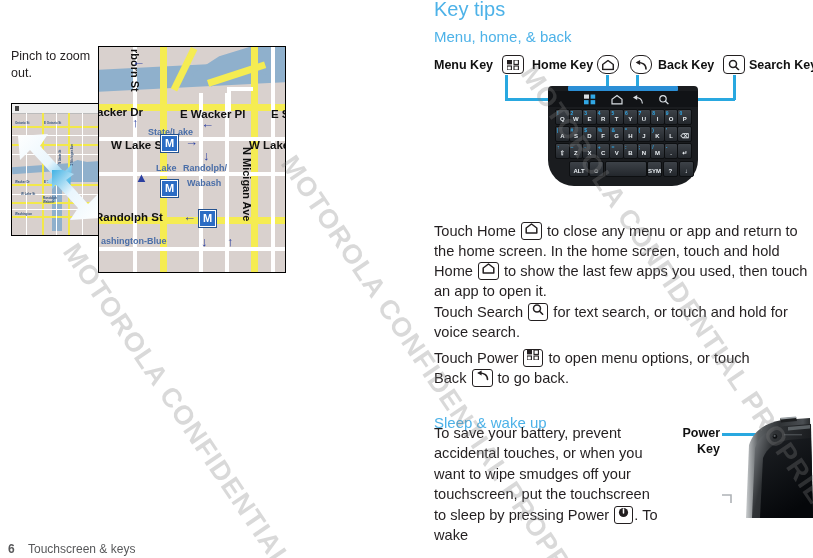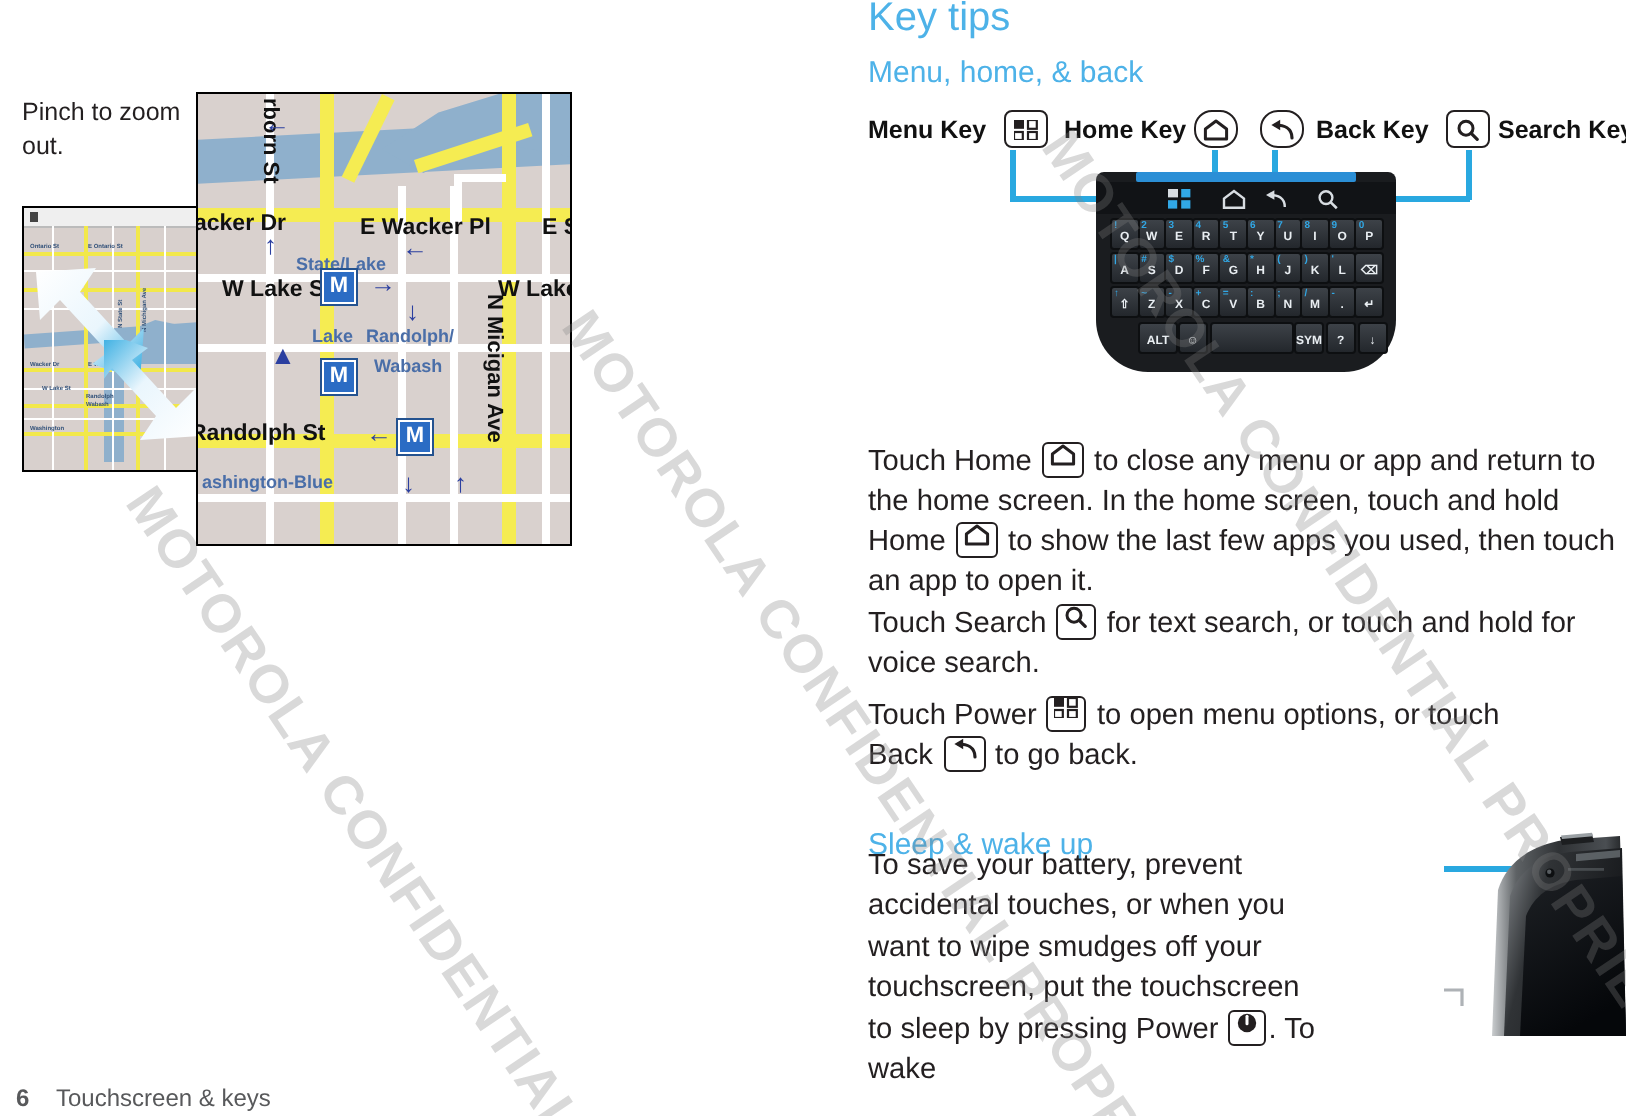--- a/index.html
+++ b/index.html
@@ -420,20 +420,24 @@
           <path d="M5.6 0.4 L1.2 3 L5.6 5.6 Z" fill="#231f20"></path>
         </svg></span><span> to go back.</span></p>
 
   <h2 class="sub" id="sub-sleep-wake">Sleep &amp; wake up</h2>
 
   <p class="body-par" id="par-sleep"><span>To save your battery, prevent accidental touches, or when you want to wipe smudges off your touchscreen, put the touchscreen to sleep by pressing Power </span><span class="keybox"><svg width="11" height="11" viewBox="0 0 11 11">
           <circle cx="5.5" cy="5.5" r="4.6" fill="#231f20"></circle>
           <line x1="5.5" y1="2.1" x2="5.5" y2="5.9" stroke="#ffffff" stroke-width="1.5" stroke-linecap="round"></line>
         </svg></span><span>. To wake</span></p>
 
+  <div id="power-label">
+    <div>Power</div>
+    <div>Key</div>
+  </div>
   <div id="power-lead"></div>
 
   <svg id="phone-photo" viewBox="0 0 91 103">
     <defs>
       <linearGradient id="bodyG" x1="0" y1="0" x2="1" y2="0">
         <stop offset="0" stop-color="#c9ccce"></stop>
         <stop offset="0.18" stop-color="#5e6265"></stop>
         <stop offset="0.5" stop-color="#2f3235"></stop>
         <stop offset="0.85" stop-color="#4a4e52"></stop>
         <stop offset="1" stop-color="#1c1e20"></stop>

